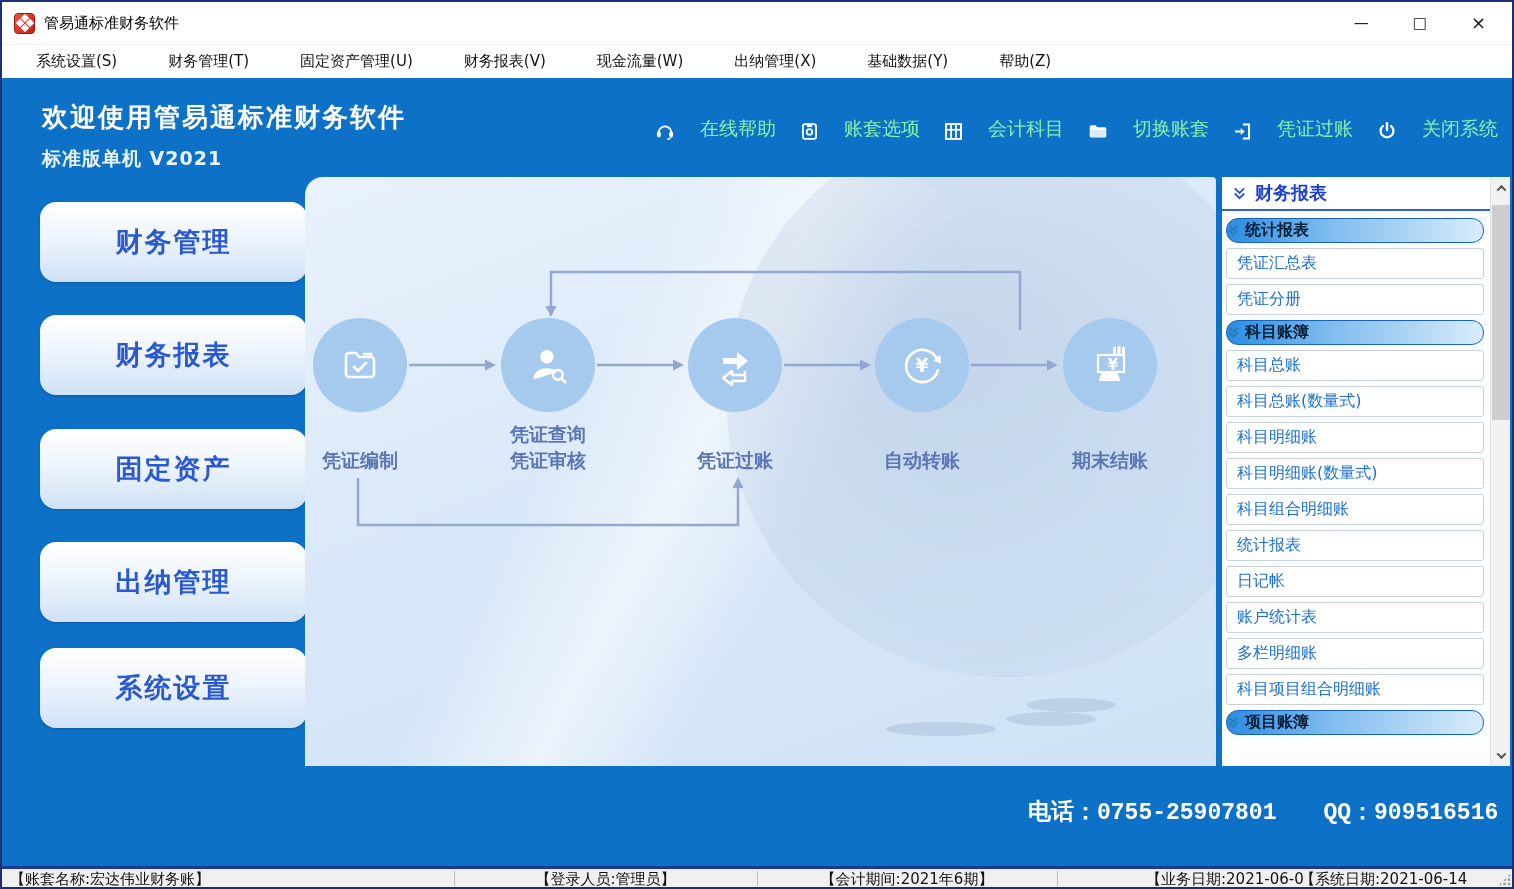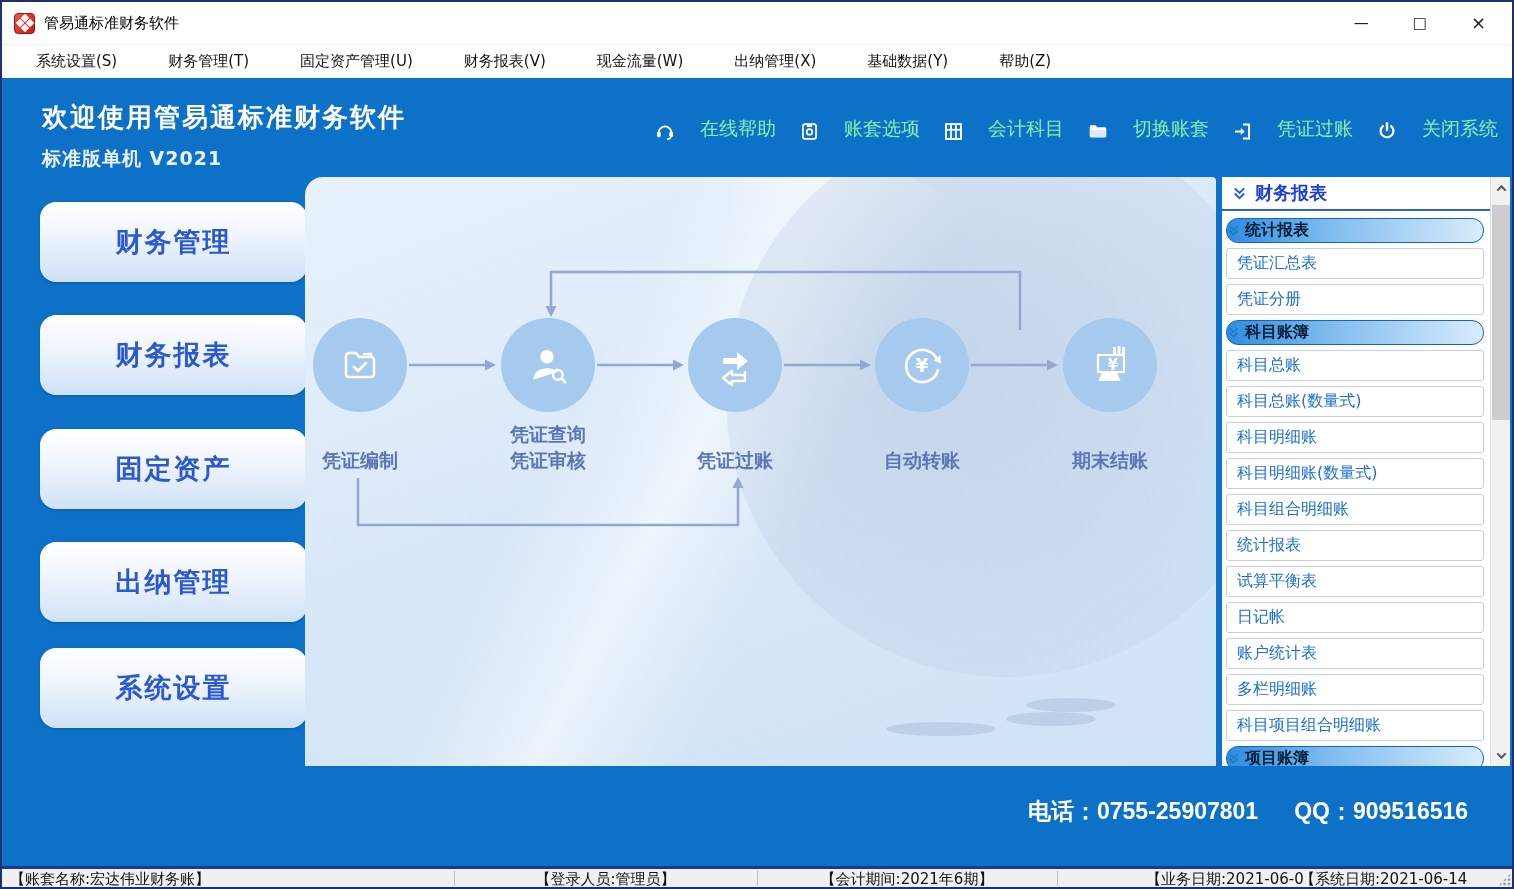--- a/index.html
+++ b/index.html
@@ -61,22 +61,22 @@
   .rp-item{margin:5px 4px 0 4px;height:31px;border:1px solid #c6d0de;border-radius:3px;background:#fff;
     display:flex;align-items:center;padding-left:10px;font-size:16px;color:#1b6fd6;cursor:pointer;white-space:nowrap;}
   .rp-scrollbar{position:absolute;right:0;top:0;width:20px;height:589px;background:#f1f1f1;border-left:1px solid #e2e2e2;}
   .sb-btn{position:absolute;left:0;width:20px;height:18px;display:flex;align-items:center;justify-content:center;cursor:pointer;}
   .sb-btn.up{top:2px}.sb-btn.down{bottom:2px}
   .chev-css{width:7px;height:7px;border-left:2px solid #555;border-top:2px solid #555;}
   .sb-btn.up .chev-css{transform:rotate(45deg) translate(1px,1px);}
   .sb-btn.down .chev-css{transform:rotate(225deg) translate(1px,1px);}
   .sb-thumb{position:absolute;left:1px;top:28px;width:18px;height:215px;background:#cdcdcd;cursor:pointer;}
   
-  .footer-contact{position:absolute;left:1026px;top:718px;display:flex;gap:36px;color:#fff;
-    font-family:Liberation Sans, sans-serif;font-size:23px;font-weight:bold;white-space:nowrap;}
+  .footer-contact{position:absolute;left:1026px;top:718px;display:flex;gap:47px;color:#fff;
+    font-family:Liberation Mono, monospace;font-size:23px;font-weight:bold;white-space:nowrap;}
   
   .statusbar{position:absolute;left:0;bottom:0;width:1510px;height:21px;background:#f0f0f0;
     border-top:3px solid #1c3796;font-size:15px;color:#111;}
   .sb-cell{position:absolute;top:1px;white-space:nowrap;}
   .sb-div{position:absolute;top:2px;bottom:1px;width:1px;background:#bdbdbd;}
   .grip{position:absolute;right:1px;bottom:1px;width:13px;height:13px;
     background-image:radial-gradient(#9a9a9a 1.2px,transparent 1.4px);background-size:4.4px 4.4px;
     clip-path:polygon(100% 0,100% 100%,0 100%);}
 </style>
 </head>
@@ -306,23 +306,20 @@
         <div class="rp-item">
             <span>科目明细账(数量式)</span>
           </div>
         <div class="rp-item">
             <span>科目组合明细账</span>
           </div>
         <div class="rp-item">
             <span>统计报表</span>
           </div>
         <div class="rp-item">
-            <span>试算平衡表</span>
-          </div>
-        <div class="rp-item">
             <span>日记帐</span>
           </div>
         <div class="rp-item">
             <span>账户统计表</span>
           </div>
         <div class="rp-item">
             <span>多栏明细账</span>
           </div>
         <div class="rp-item">
             <span>科目项目组合明细账</span>

